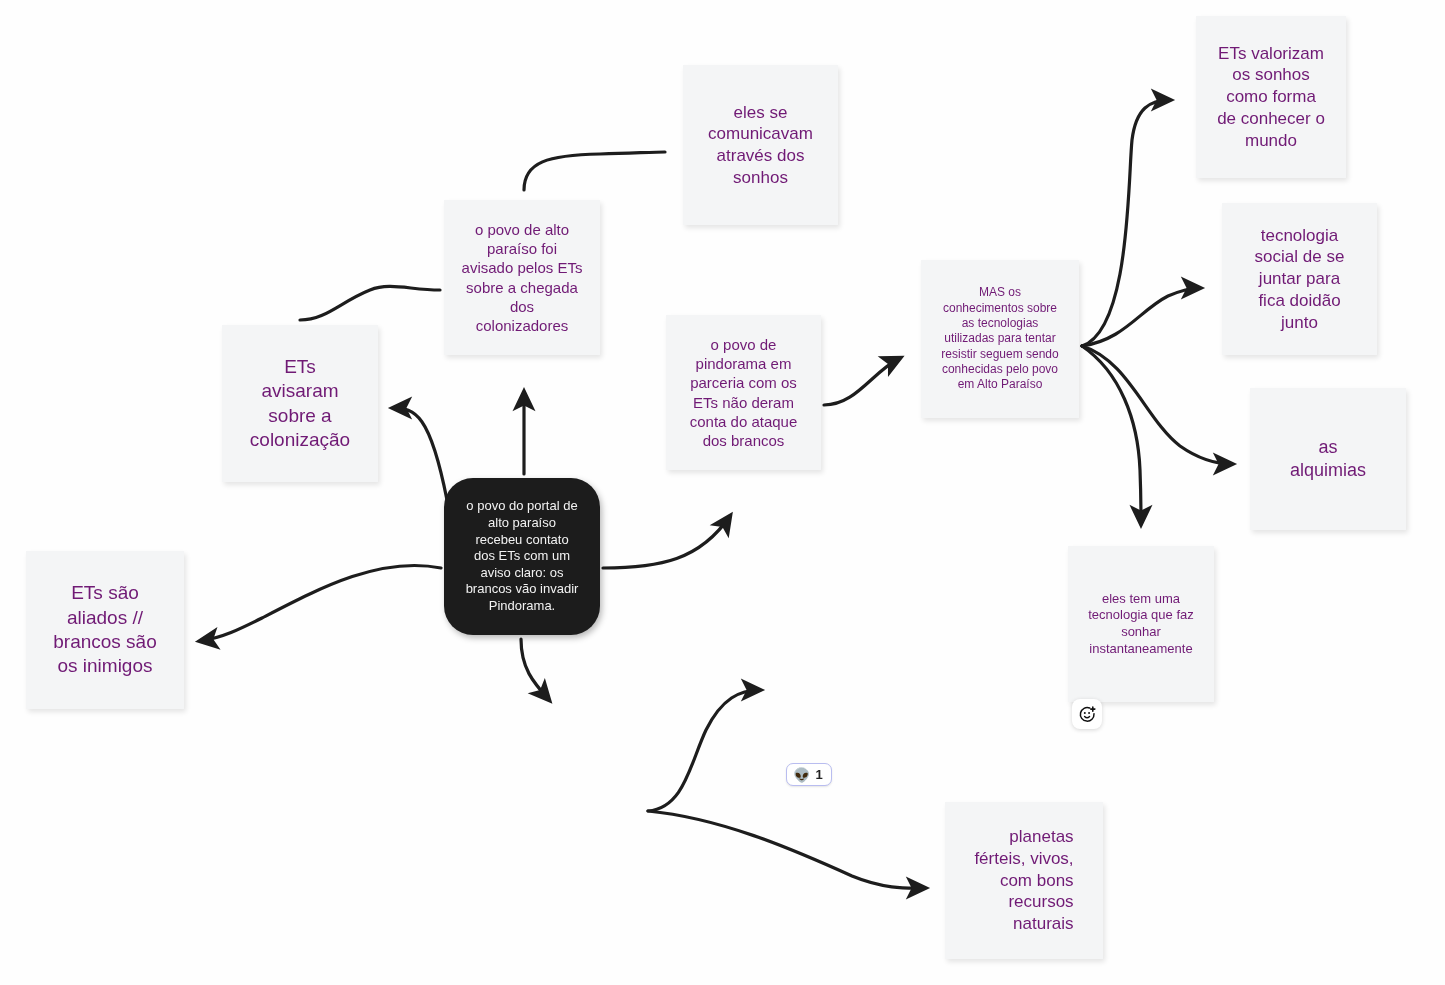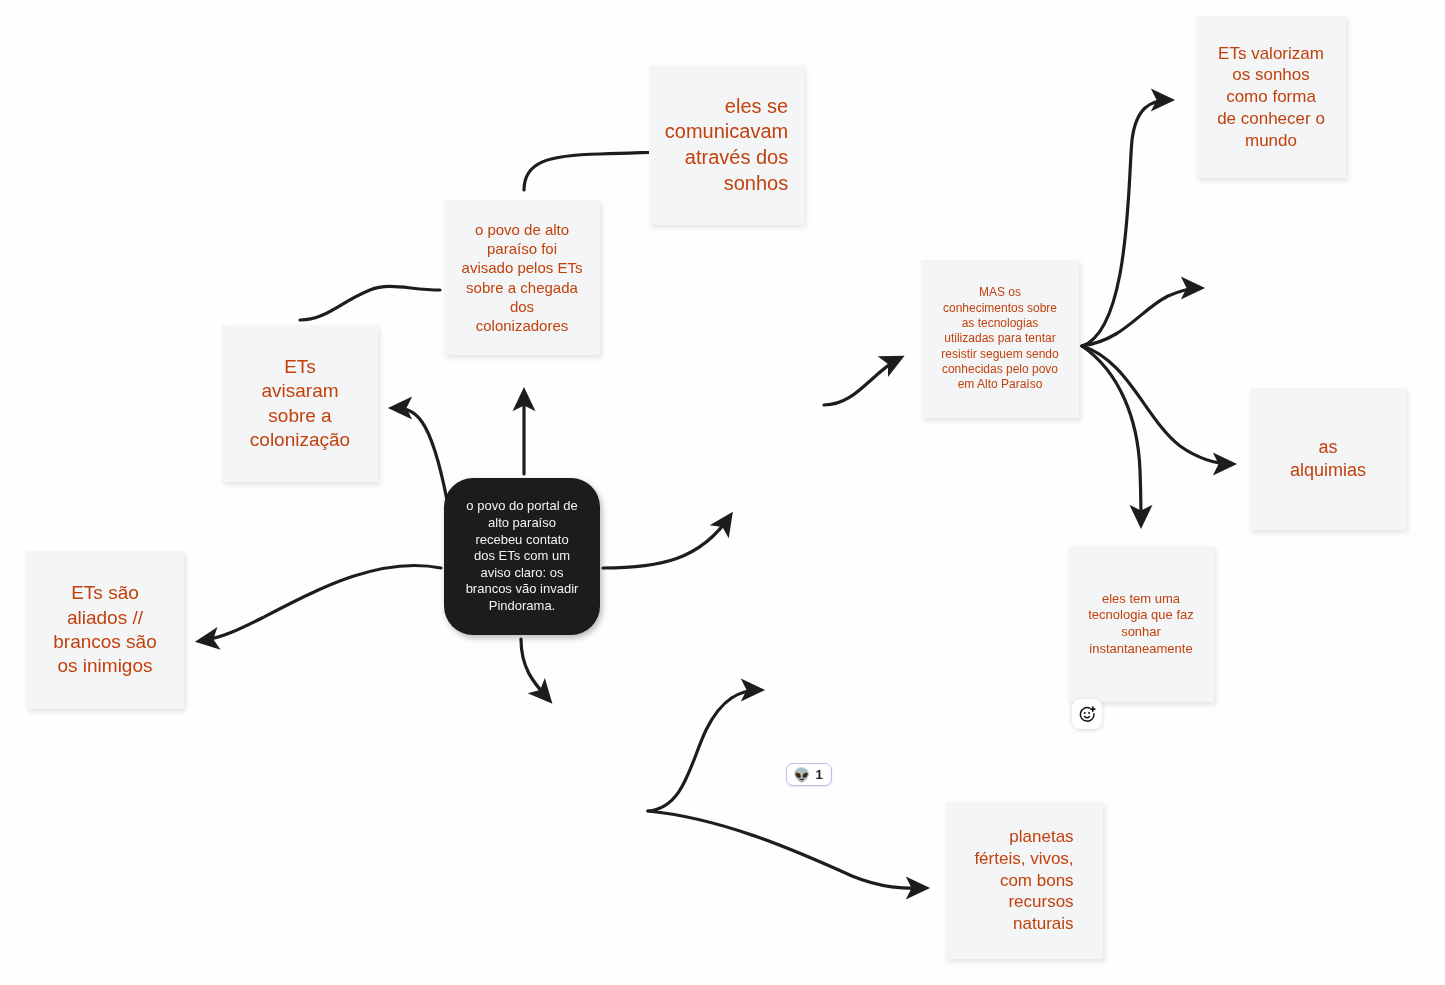--- a/index.html
+++ b/index.html
@@ -19,21 +19,21 @@
     position: absolute;
     left: 0; top: 0;
     width: 1445px;
     height: 985px;
     pointer-events: none;
   }
   .note {
     position: absolute;
     box-sizing: border-box;
     background: #f4f5f6;
-    color: #c2410c;
+    color: #701a75;
     display: flex;
     align-items: center;
     justify-content: center;
     text-align: center;
     padding: 10px 12px;
     box-shadow: 2px 3px 5px rgba(0,0,0,0.10);
     line-height: 1.28;
     white-space: pre-line;
     word-break: break-word;
   }
@@ -111,42 +111,53 @@
       <path d="M 1082,346 C 1128,360 1146,420 1180,446 C 1200,460 1218,464 1232,464" marker-end="url(#ah)"></path>
 
       <path d="M 1082,346 C 1120,372 1138,420 1140,470 C 1141,496 1141,512 1141,524" marker-end="url(#ah)"></path>
 
       <path d="M 648,811 C 684,808 690,764 706,730 C 722,698 740,690 760,690" marker-end="url(#ah)"></path>
 
       <path d="M 648,811 C 720,818 790,848 852,876 C 886,890 910,888 925,888" marker-end="url(#ah)"></path>
     </g>
   </svg>
 
-  <div class="note" style="left: 649px; top: 65px; width: 155px; height: 160px; font-size: 20px; background: rgb(244, 245, 246); text-align: right;">eles se
+  <div class="note" style="left: 683px; top: 65px; width: 155px; height: 160px; font-size: 17px; background: rgb(244, 245, 246);">eles se
 comunicavam
 através dos
 sonhos</div>
   <div class="note" style="left: 1196px; top: 16px; width: 150px; height: 162px; font-size: 17px; background: rgb(244, 245, 246);">ETs valorizam
 os sonhos
 como forma
 de conhecer o
 mundo</div>
   <div class="note" style="left: 444px; top: 200px; width: 156px; height: 155px; font-size: 15px; background: rgb(244, 245, 246);">o povo de alto
 paraíso foi
 avisado pelos ETs
 sobre a chegada
 dos
 colonizadores</div>
+  <div class="note" style="left: 1222px; top: 203px; width: 155px; height: 152px; font-size: 17px; background: rgb(244, 245, 246);">tecnologia
+social de se
+juntar para
+fica doidão
+junto</div>
   <div class="note" style="left: 921px; top: 260px; width: 158px; height: 158px; font-size: 12px; background: rgb(244, 245, 246);">MAS os
 conhecimentos sobre
 as tecnologias
 utilizadas para tentar
 resistir seguem sendo
 conhecidas pelo povo
 em Alto Paraíso</div>
+  <div class="note" style="left: 666px; top: 315px; width: 155px; height: 155px; font-size: 15px; background: rgb(244, 245, 246);">o povo de
+pindorama em
+parceria com os
+ETs não deram
+conta do ataque
+dos brancos</div>
   <div class="note" style="left: 222px; top: 325px; width: 156px; height: 157px; font-size: 19px; background: rgb(244, 245, 246);">ETs
 avisaram
 sobre a
 colonização</div>
   <div class="note" style="left: 1250px; top: 388px; width: 156px; height: 142px; font-size: 18px; background: rgb(244, 245, 246);">as
 alquimias</div>
   <div class="note dark" style="left: 444px; top: 478px; width: 156px; height: 157px; font-size: 13px; background: rgb(28, 28, 28); border-radius: 29px;">o povo do portal de
 alto paraíso
 recebeu contato
 dos ETs com um

